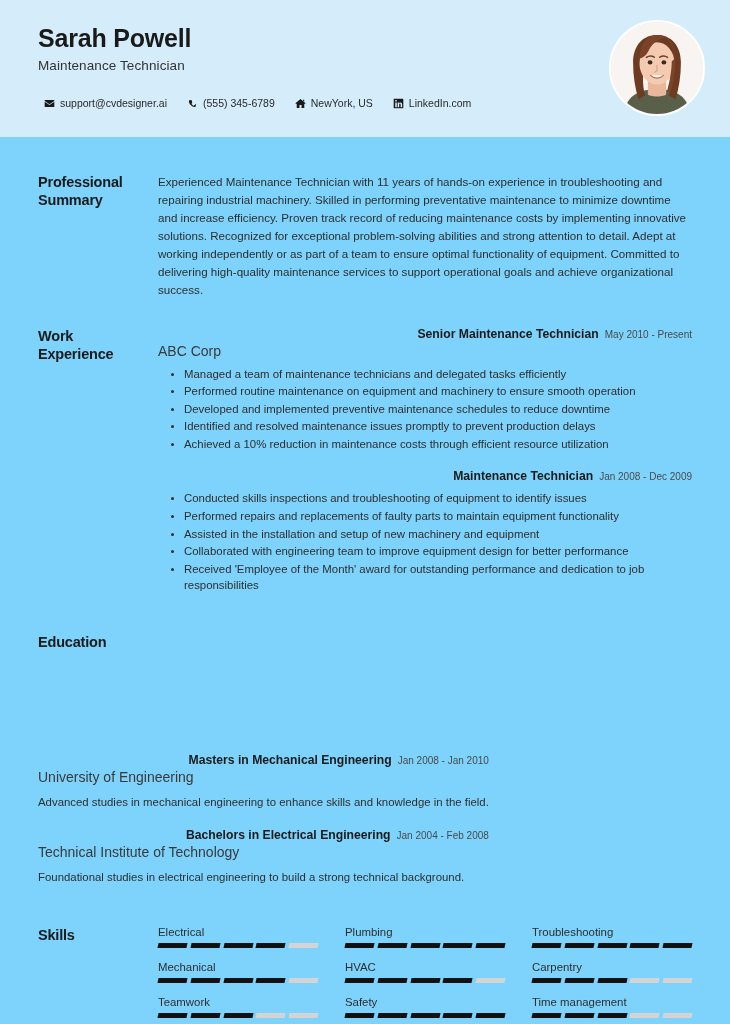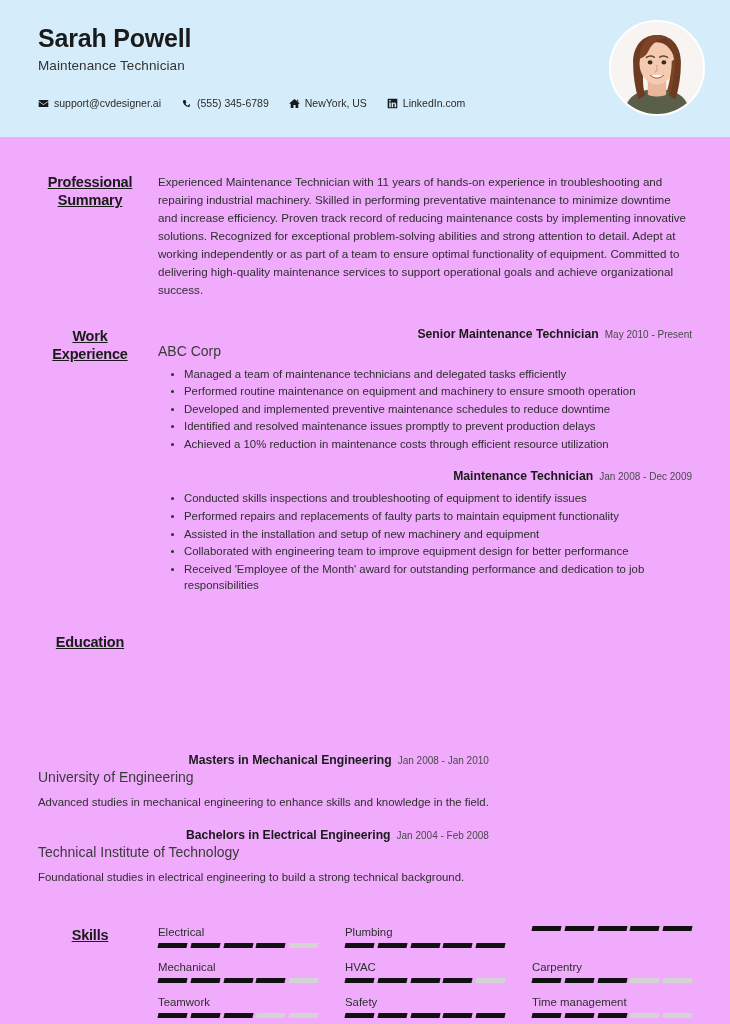--- a/index.html
+++ b/index.html
@@ -3,21 +3,21 @@
 <meta charset="utf-8">
 <style>
   * { box-sizing: border-box; margin: 0; padding: 0; }
   html, body {
     width: 730px; height: 1024px;
     background: #ffffff;
     font-family: "Liberation Sans", sans-serif;
     color: #222222;
     overflow: hidden;
   }
-  .page { position: relative; width: 730px; height: 1024px; background:#f0abfc; }
+  .page { position: relative; width: 730px; height: 1024px; background:#7dd3fc; }
 
   
   .header {
     position: relative;
     height: 137px;
     background: #d5edfb;
     padding: 24px 30px 0 38px;
   }
   .header-name {
     font-size: 25px;
@@ -27,21 +27,21 @@
     line-height: 1.15;
   }
   .header-title {
     font-size: 13.5px;
     color: #333333;
     margin-top: 5px;
     letter-spacing: 0.1px;
   }
   .contact-row {
     position: absolute;
-    left: 38px;
+    left: 44px;
     top: 97px;
     display: flex;
     align-items: flex-start;
     gap: 20px;
   }
   .contact-item {
     display: flex;
     align-items: center;
     gap: 5px;
     font-size: 10.5px;
@@ -72,28 +72,27 @@
   
   .body-wrap { padding: 0 38px 0 38px; }
 
   .section {
     display: flex;
     align-items: flex-start;
   }
   .sec-label {
     width: 120px;
     flex: 0 0 120px;
-    text-align: center;
+    text-align: left;
     padding-right: 16px;
     font-size: 14.5px;
     font-weight: bold;
     color: #1a1a1a;
     line-height: 1.25;
     letter-spacing: -0.2px;
-    text-decoration: underline;
   }
   .sec-body { flex: 1 1 auto; min-width: 0; }
 
   #section-summary { margin-top: 36px; }
   .summary-text {
     font-size: 11.6px;
     line-height: 1.55;
     color: #2e2e2e;
     text-align: left;
   }
@@ -337,20 +336,21 @@
               <div class="skill-name">Plumbing</div>
               <div class="skill-bar">
                 <span class="pip on"></span>
                 <span class="pip on"></span>
                 <span class="pip on"></span>
                 <span class="pip on"></span>
                 <span class="pip on"></span>
               </div>
             </div>
             <div class="skill">
+              <div class="skill-name">Troubleshooting</div>
               <div class="skill-bar">
                 <span class="pip on"></span>
                 <span class="pip on"></span>
                 <span class="pip on"></span>
                 <span class="pip on"></span>
                 <span class="pip on"></span>
               </div>
             </div>
             <div class="skill">
               <div class="skill-name">Mechanical</div>

